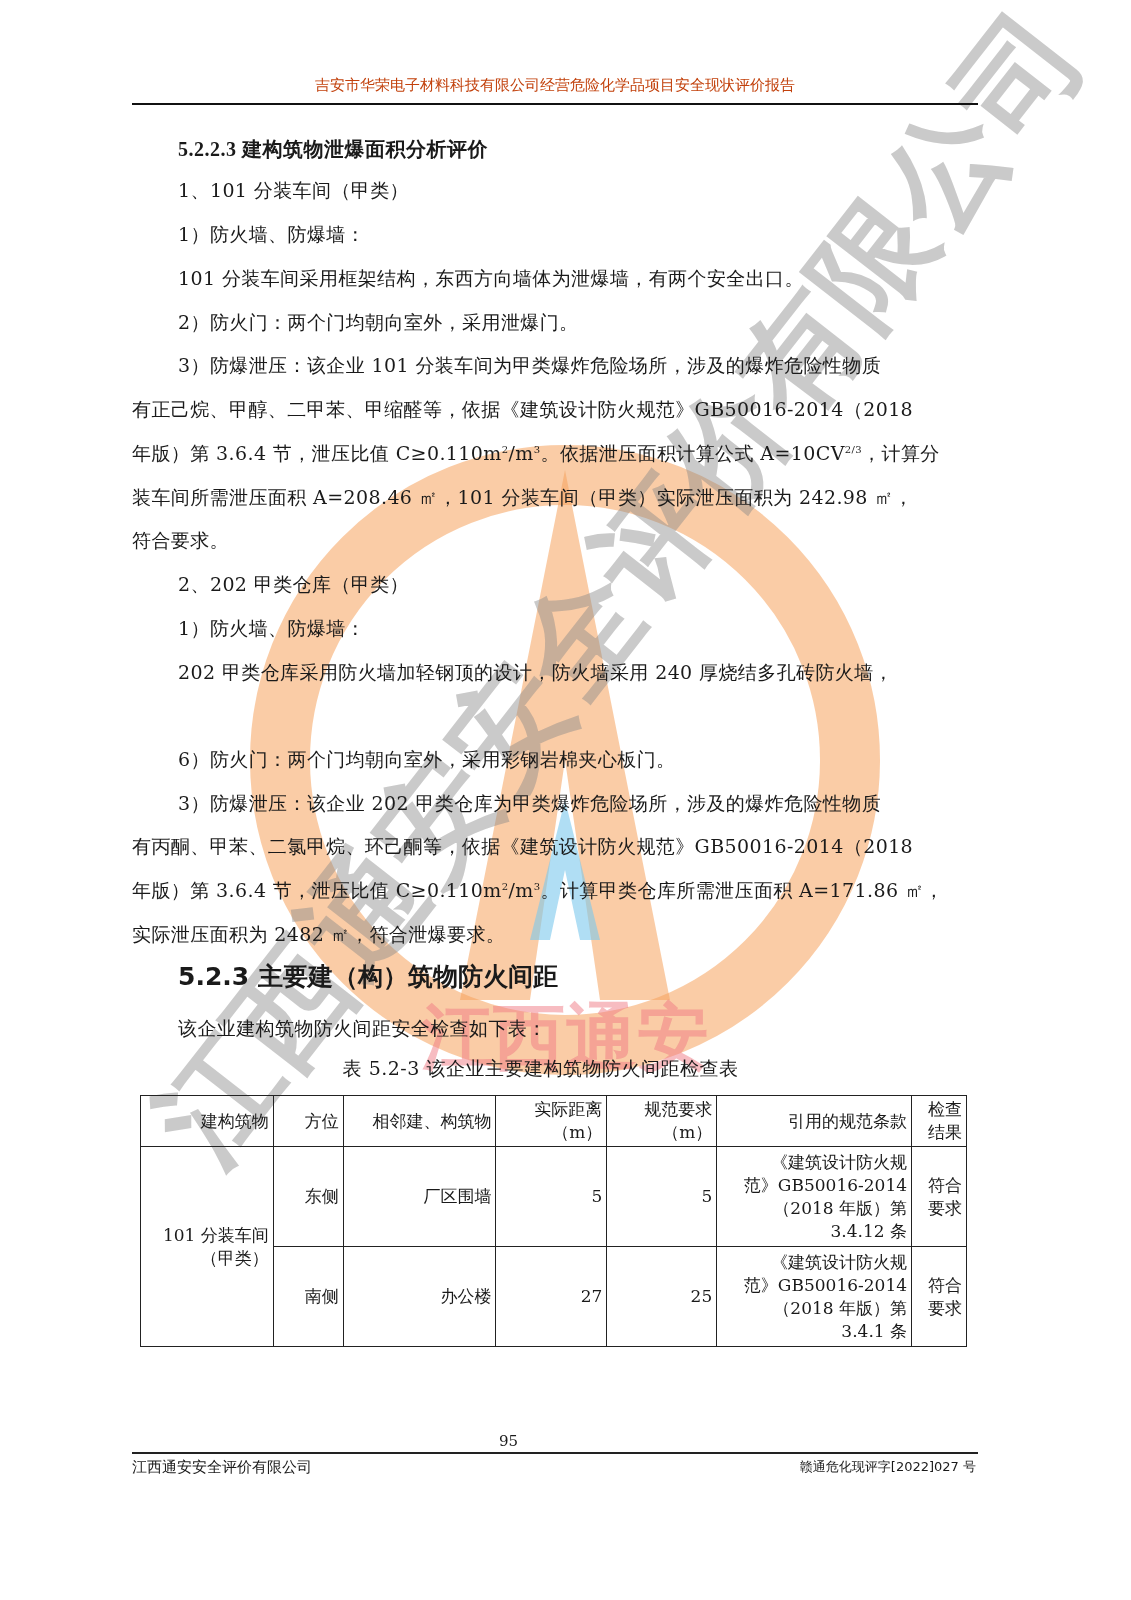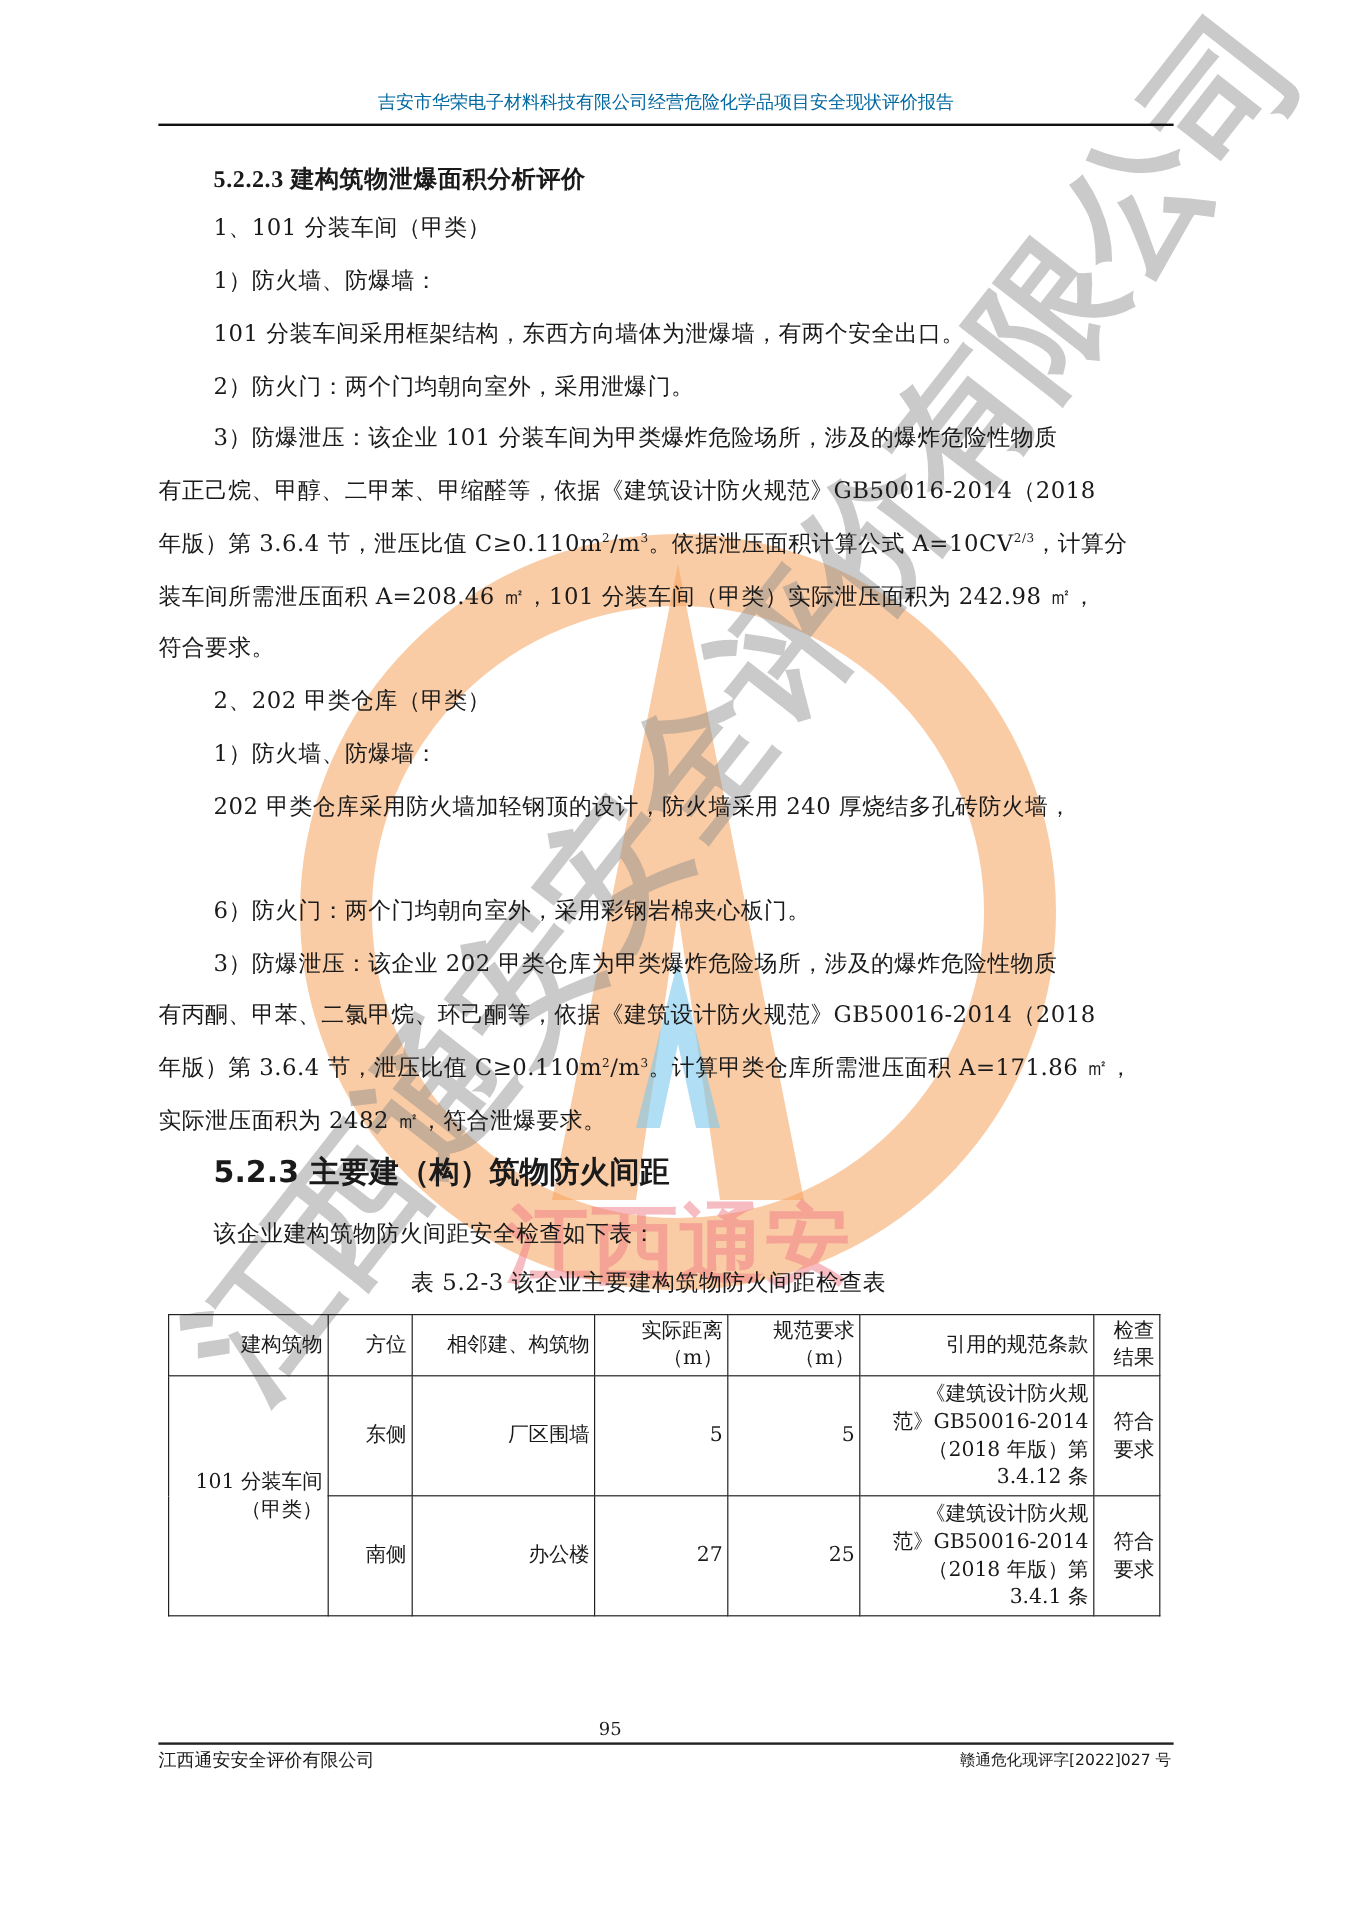--- a/index.html
+++ b/index.html
@@ -9,21 +9,21 @@
       color: #1a1a1a;
     }
     .page { position: absolute; left: 0; top: 0; width: 1131px; height: 1600px; }
 
     
     .watermark { position: absolute; left: 0; top: 0; width: 1131px; height: 1600px; pointer-events: none; z-index: 0; }
     .content { position: absolute; left: 0; top: 0; width: 1131px; height: 1600px; z-index: 1; }
 
     .header {
       position: absolute; left: 132px; top: 76px; width: 846px;
-      text-align: center; font-size: 15px; color: #0369a1;
+      text-align: center; font-size: 15px; color: #c2410c;
       font-family: Liberation Mono, monospace;
     }
     .header-rule { position: absolute; left: 132px; top: 103px; width: 846px; height: 2px; background: #111; }
 
     .line {
       position: absolute; left: 178px; font-size: 19px; line-height: 24px;
       white-space: nowrap; letter-spacing: 0.4px;
     }
     .line.flush { left: 132px; }
     .h3 {

